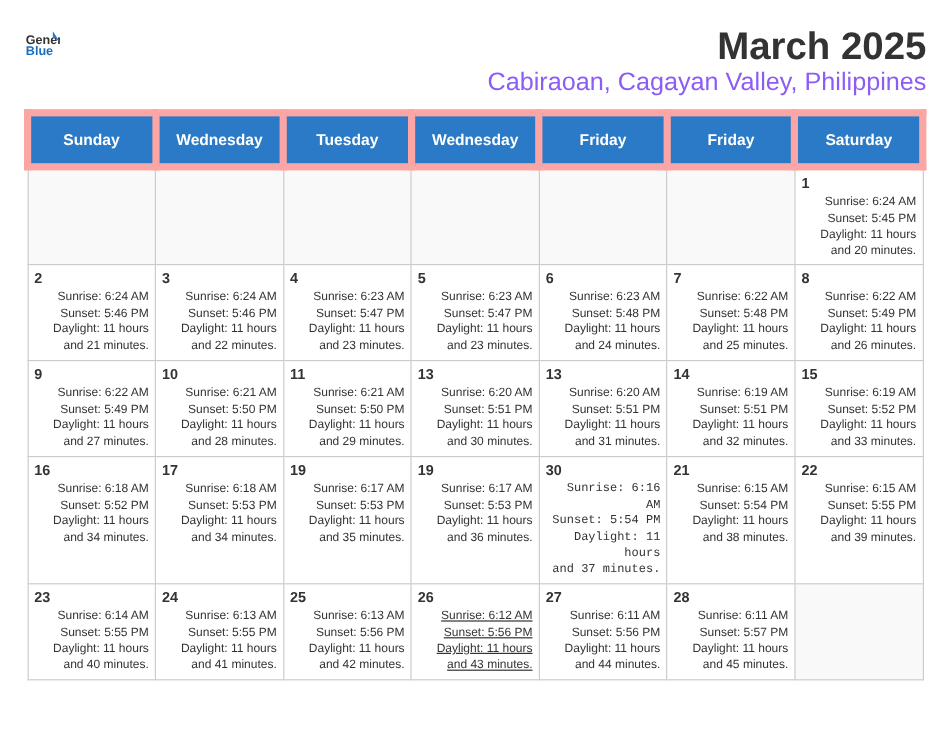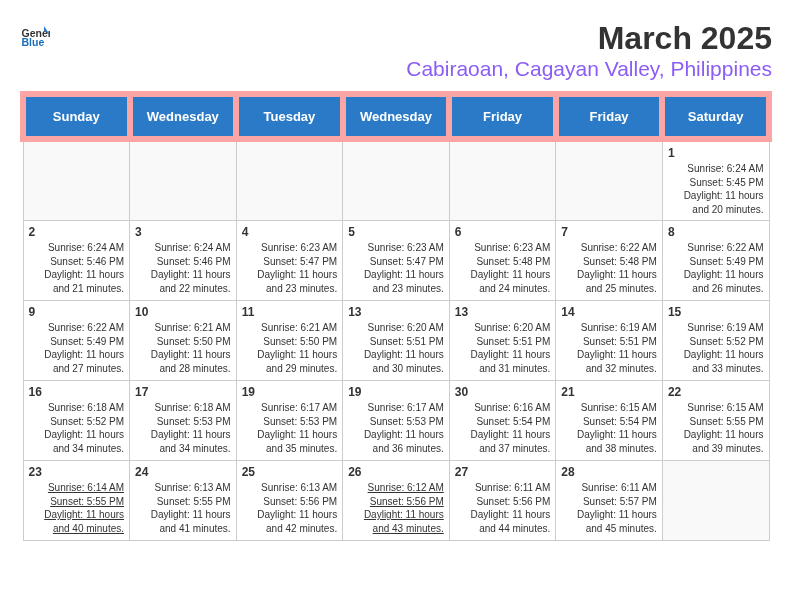--- a/index.html
+++ b/index.html
@@ -248,21 +248,21 @@
         </td>
         <td>
           <div class="day-num">19</div>
           <div class="day-info" style="white-space: pre-line;">Sunrise: 6:17 AM
 Sunset: 5:53 PM
 Daylight: 11 hours
 and 36 minutes.</div>
         </td>
         <td>
           <div class="day-num">30</div>
-          <div class="day-info" style="white-space: pre-line;">Sunrise: 6:16 AM
+          <div class="day-info" style="white-space: pre-line; font-family: Liberation Mono, monospace;">Sunrise: 6:16 AM
 Sunset: 5:54 PM
 Daylight: 11 hours
 and 37 minutes.</div>
         </td>
         <td>
           <div class="day-num">21</div>
           <div class="day-info" style="white-space: pre-line;">Sunrise: 6:15 AM
 Sunset: 5:54 PM
 Daylight: 11 hours
 and 38 minutes.</div>
@@ -271,21 +271,21 @@
           <div class="day-num">22</div>
           <div class="day-info" style="white-space: pre-line;">Sunrise: 6:15 AM
 Sunset: 5:55 PM
 Daylight: 11 hours
 and 39 minutes.</div>
         </td>
       </tr>
       <tr>
         <td>
           <div class="day-num">23</div>
-          <div class="day-info" style="white-space: pre-line; text-decoration: underline;">Sunrise: 6:14 AM
+          <div class="day-info" style="white-space: pre-line;">Sunrise: 6:14 AM
 Sunset: 5:55 PM
 Daylight: 11 hours
 and 40 minutes.</div>
         </td>
         <td>
           <div class="day-num">24</div>
           <div class="day-info" style="white-space: pre-line;">Sunrise: 6:13 AM
 Sunset: 5:55 PM
 Daylight: 11 hours
 and 41 minutes.</div>

